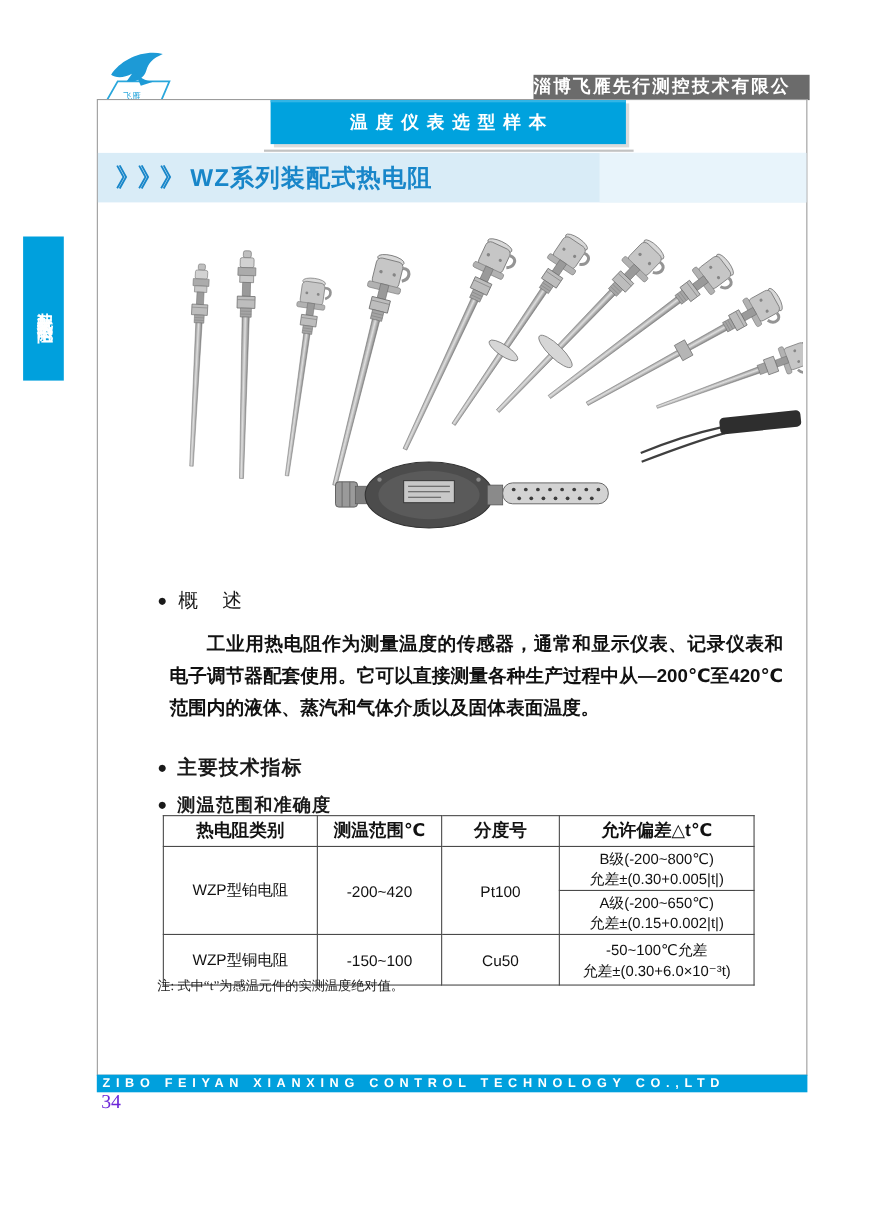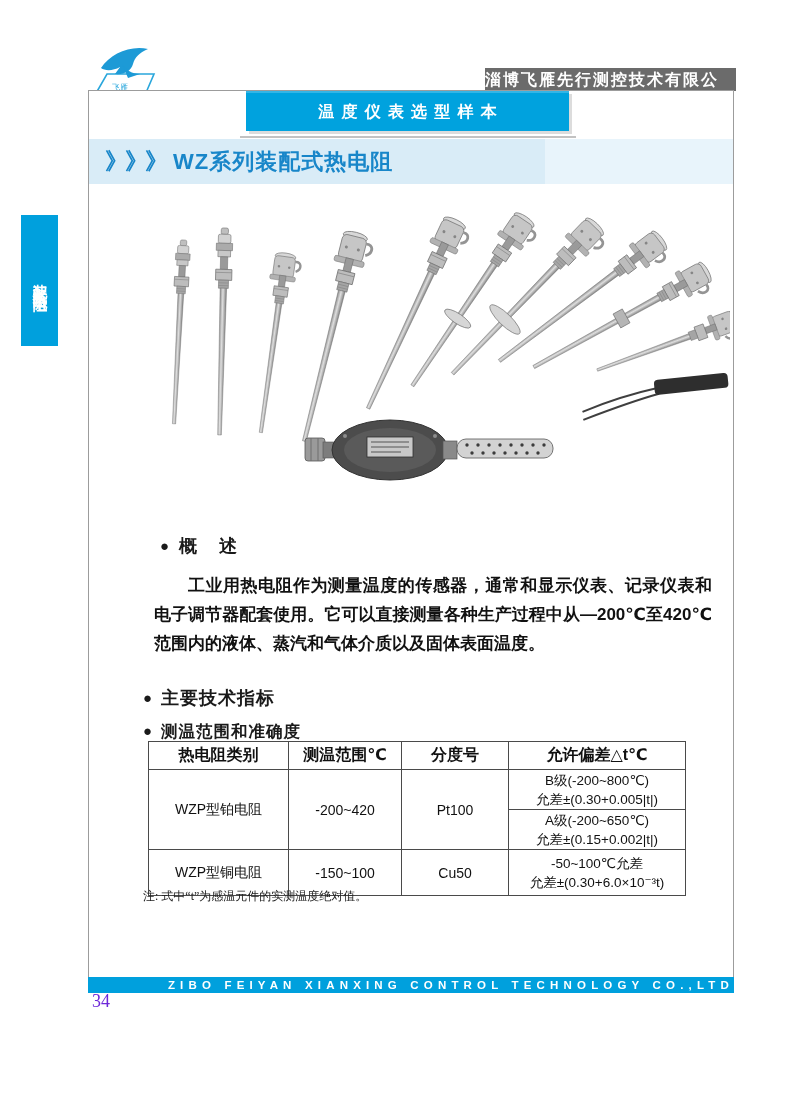--- a/index.html
+++ b/index.html
@@ -31,21 +31,21 @@
     position:absolute;left:21px;top:215px;width:37px;height:131px;background:#00a0dd;
     display:flex;align-items:center;justify-content:center;z-index:2;
   }
   .sidebar-tab span{
     writing-mode:vertical-rl;text-orientation:upright;color:#ffffff;font-size:14.5px;
     letter-spacing:3px;font-weight:600;
   }
   
   .photo{position:absolute;left:110px;top:192px;width:620px;height:335px;z-index:1;}
   
-  .h-overview{position:absolute;left:160px;top:534px;font-size:18px;font-weight:bold;letter-spacing:2px;}
+  .h-overview{position:absolute;left:143px;top:534px;font-size:18px;font-weight:normal;letter-spacing:2px;}
   .bullet{margin-right:8px;font-size:15px;vertical-align:1px;}
   .para{
     position:absolute;left:139px;top:556px;width:558px;margin:15px;
     font-size:17px;line-height:29px;text-align:justify;text-indent:2em;font-weight:600;color:#111;
   }
   
   .h-spec{position:absolute;left:143px;top:686px;font-size:18px;font-weight:bold;letter-spacing:1px;}
   .h-range{position:absolute;left:143px;top:721px;font-size:16.5px;font-weight:bold;letter-spacing:1px;}
   table.spec{
     position:absolute;left:148px;top:741px;width:537px;border-collapse:collapse;
@@ -54,21 +54,21 @@
   table.spec th,table.spec td{border:1px solid #4a4a4a;text-align:center;vertical-align:middle;padding:0 2px;}
   table.spec th{height:27px;font-weight:600;font-size:16px;}
   col.c1{width:140px;}col.c2{width:113px;}col.c3{width:107px;}col.c4{width:177px;}
   tr.sub{height:40px;}
   tr.last{height:46px;}
   .dev div{line-height:19px;font-size:13.5px;}
   
   .note{position:absolute;left:143px;top:888px;font-size:12px;color:#222;font-family:"Liberation Serif","DejaVu Serif",serif;}
   .footer-bar{
     position:absolute;left:88px;top:977px;width:646px;height:16px;line-height:16px;background:#00a0dd;
-    color:#ffffff;text-align:right;font-size:11.5px;letter-spacing:0.45em;text-indent:0.45em;z-index:3;font-weight:600;
+    color:#ffffff;text-align:left;font-size:11.5px;letter-spacing:0.45em;text-indent:0.45em;z-index:3;font-weight:600;
   }
   .page-number{position:absolute;left:92px;top:991px;font-size:18px;font-family:"Liberation Serif","DejaVu Serif",serif;color:#6d28d9;}
 </style>
 </head>
 <body>
 
 <div class="page">
 
   <div class="logo">
     <svg width="80" height="58" viewBox="0 0 80 58">

